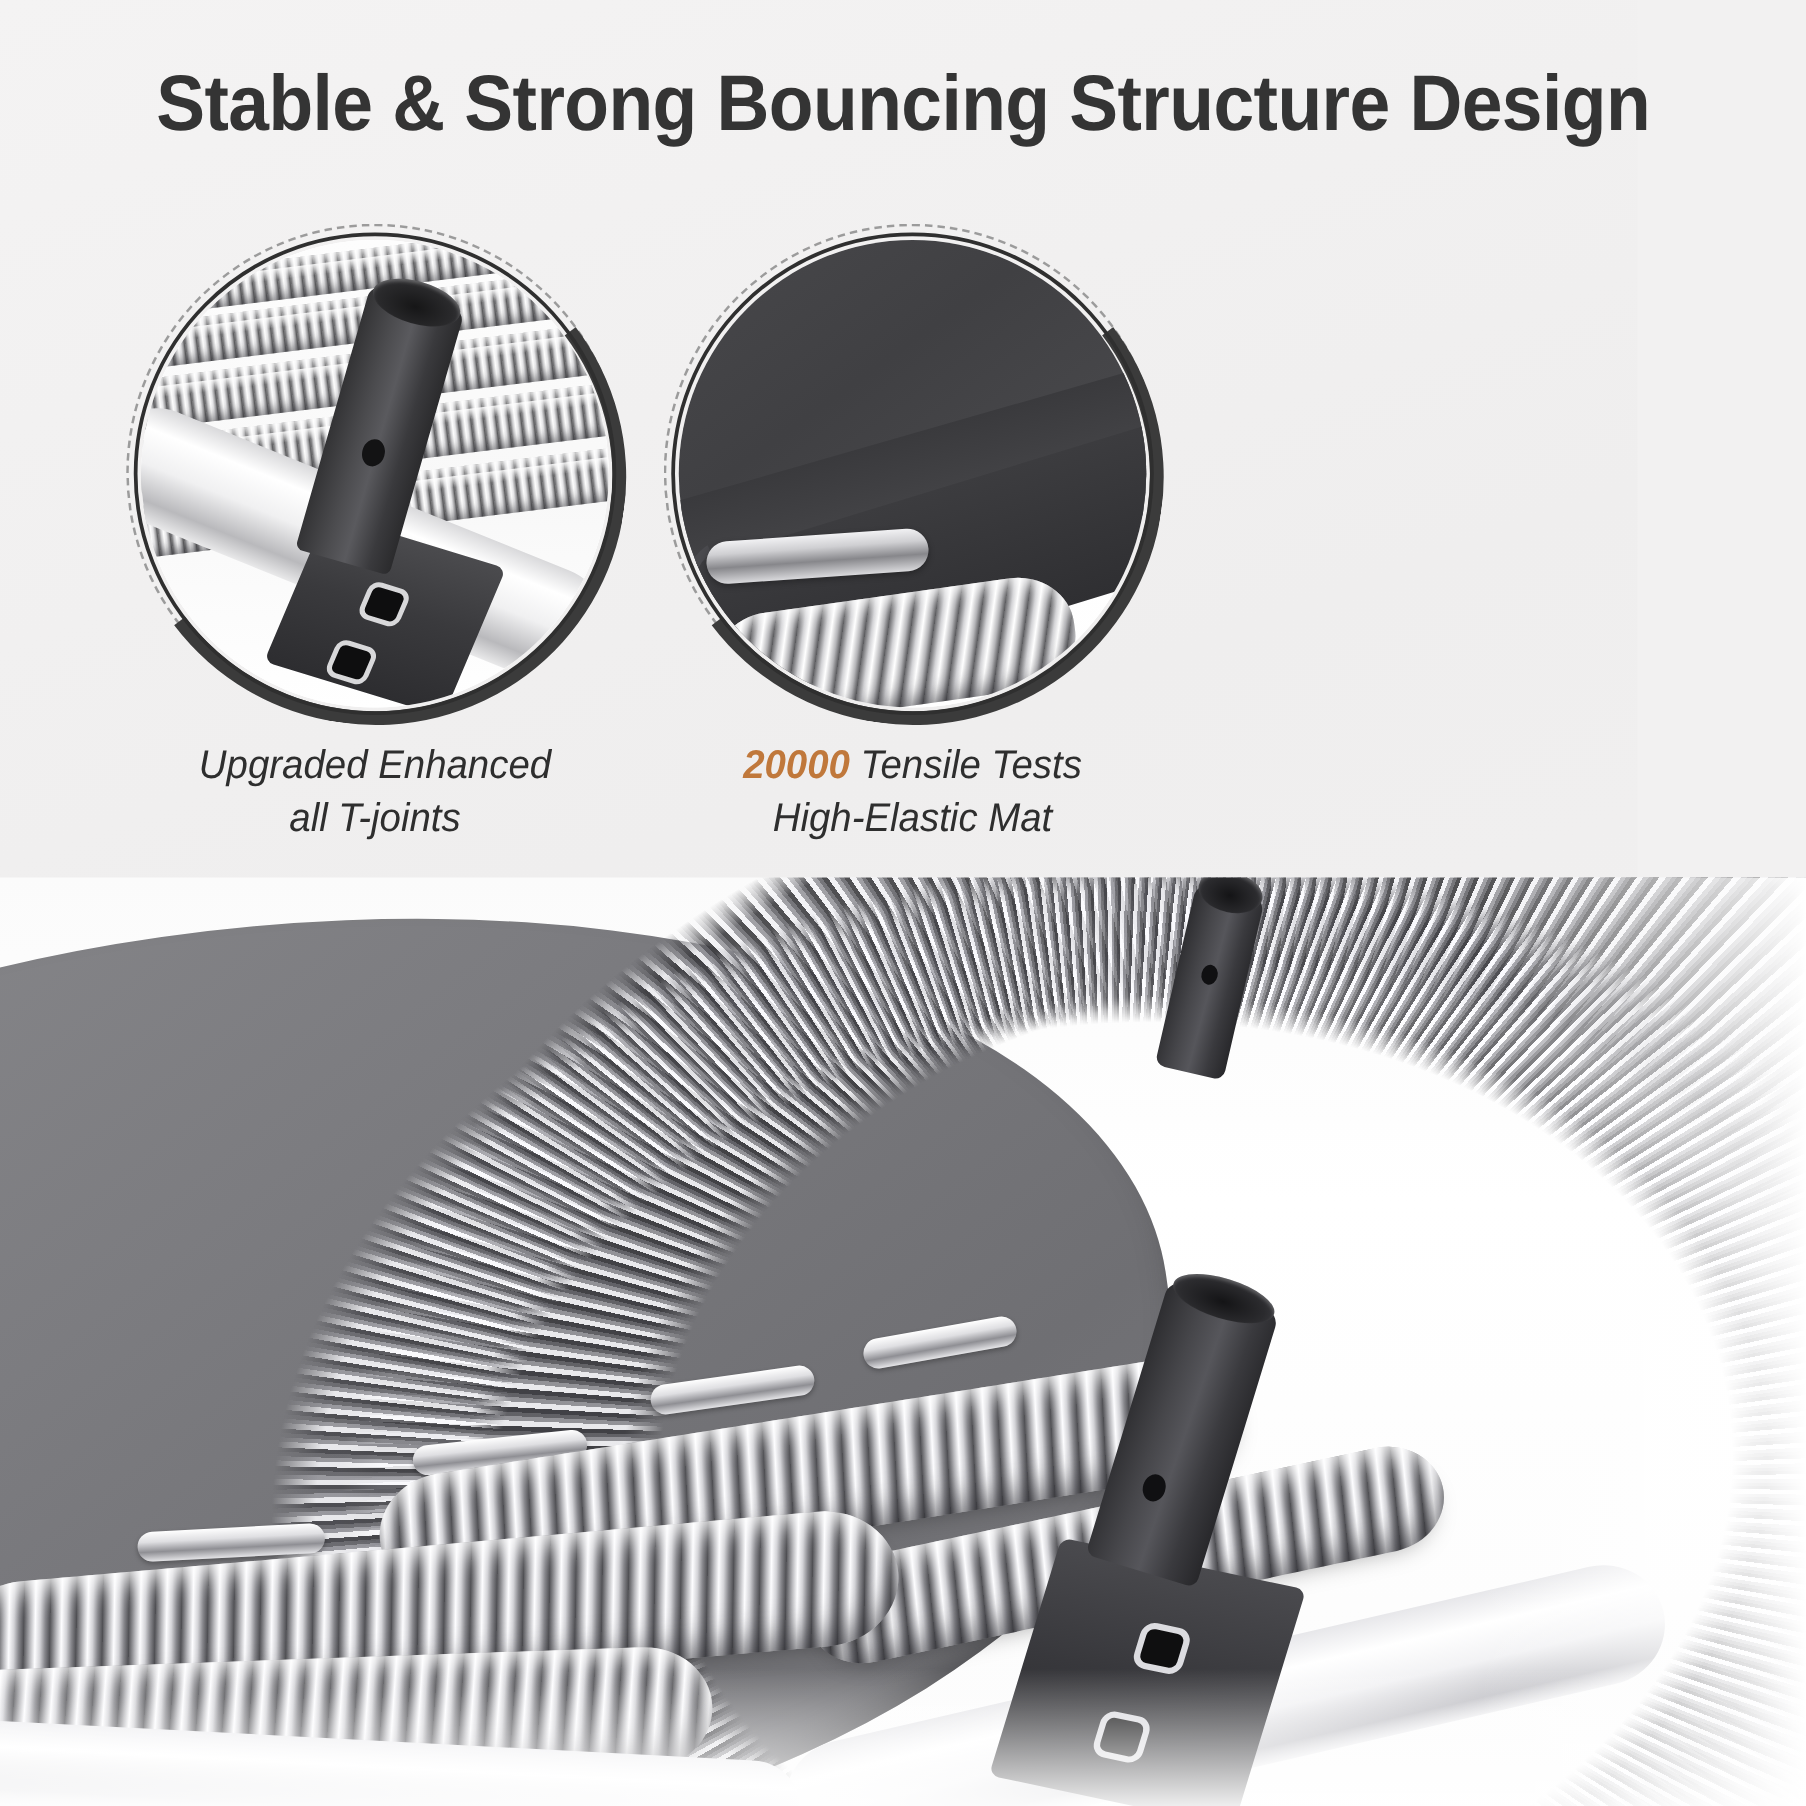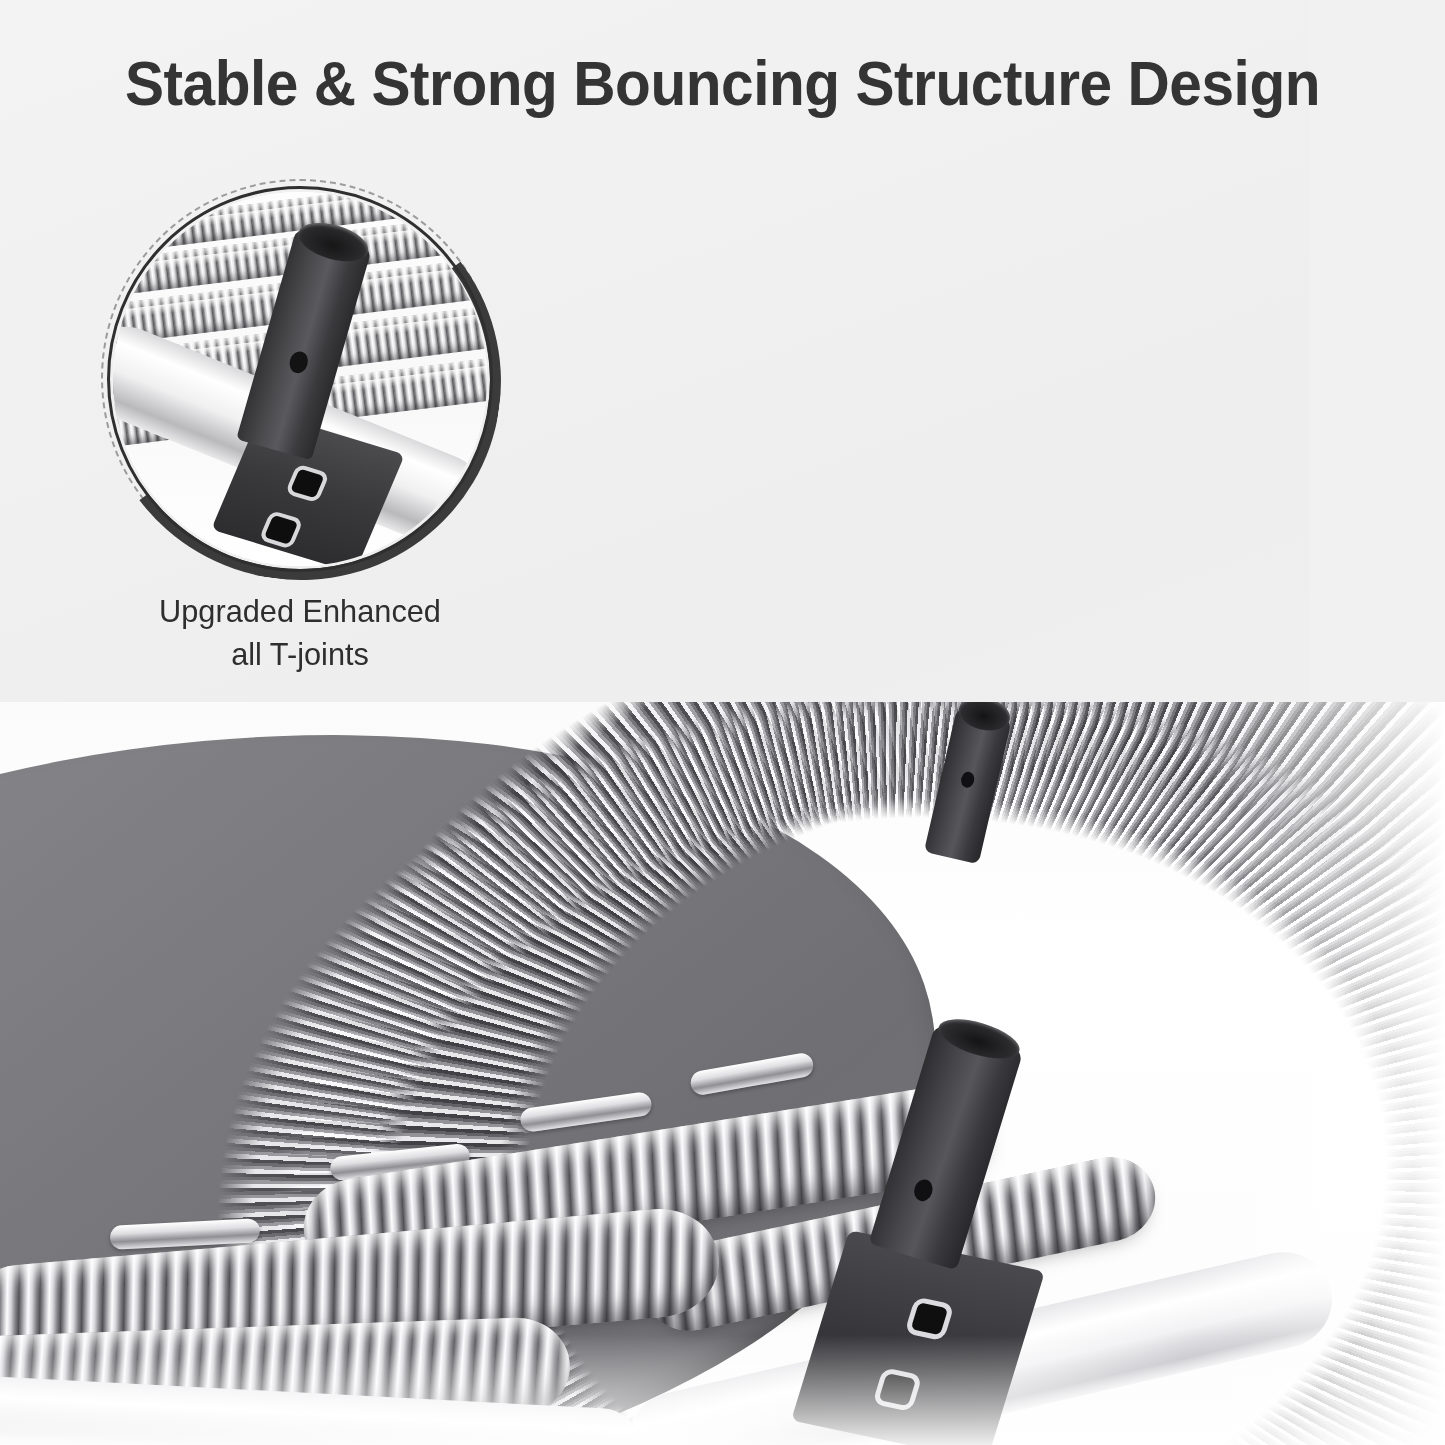--- a/index.html
+++ b/index.html
@@ -22,21 +22,21 @@
     font-size:63px; font-weight:bold;
     letter-spacing:-0.5px;
     color:#343434;
     font-family:"Liberation Sans", sans-serif;
     transform:scaleX(0.93); transform-origin:50% 50%;
     white-space:nowrap;
   }
 
   
   .features { position:absolute; left:0; top:186px; width:1445px; height:510px; }
-  .feature { position:absolute; top:0; width:400px; height:510px; }
+  .feature { position:absolute; top:0; width:400px; height:510px;font-style:italic; }
   .feature.f1 { left:100px; }
   .feature.f2 { left:530px; }
   .feature.f3 { left:963px; }
 
   
   .circ-wrap { position:relative; width:386px; height:386px; margin:0 auto; }
 
   .ring-dashed {
     position:absolute; left:-6px; top:-7px; width:398px; height:398px;
     border-radius:50%;
@@ -381,20 +381,40 @@
             <span class="hole"></span>
           </div>
         </div>
       </div>
       <div class="caption">
         <span class="hl"></span><span>Upgraded Enhanced</span><br>
         <span>all T-joints</span>
       </div>
     </div>
 
+    <div class="feature f2">
+      <div class="circ-wrap">
+        <div class="ring-dashed"></div>
+        <div class="arc-thick"></div>
+        <div class="ring-thin"></div>
+        <div class="photo">
+          <div class="p2-bg"></div>
+          <div class="mat2"></div>
+          <div class="mat2-band"></div>
+          <div class="mat2-low"></div>
+          <div class="coil2"></div>
+          <div class="hook2"></div>
+          <div class="vring2"></div>
+        </div>
+      </div>
+      <div class="caption">
+        <span class="hl">20000</span><span> Tensile Tests</span><br>
+        <span>High-Elastic Mat</span>
+      </div>
+    </div>
 
 
   </div>
 
   <div class="hero">
     <div class="mat"></div>
     <div class="mat-edge"></div>
 
     <div class="springfield"></div>
     <div class="springfield2"></div>

